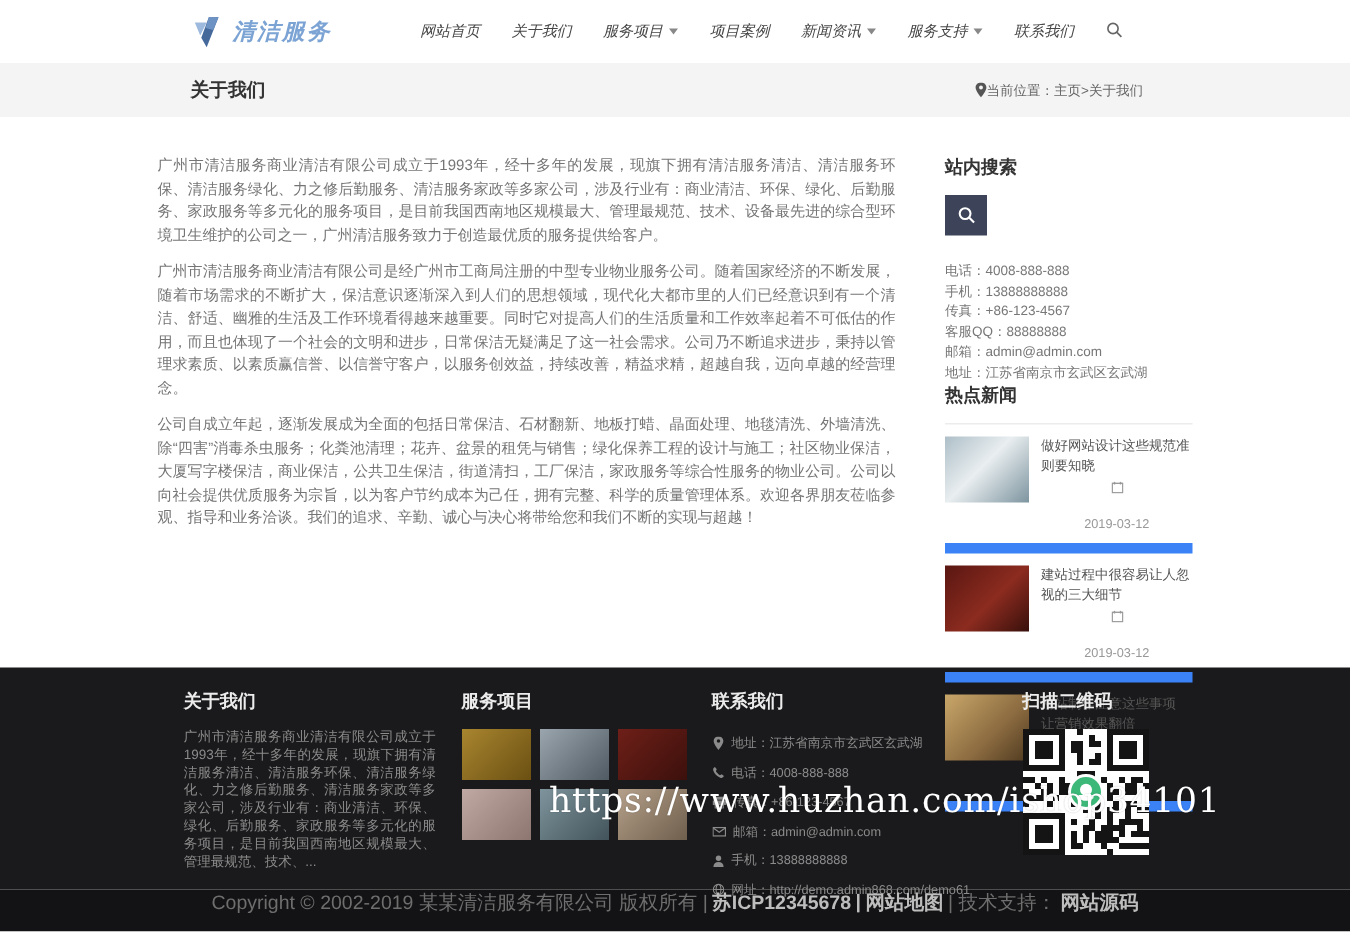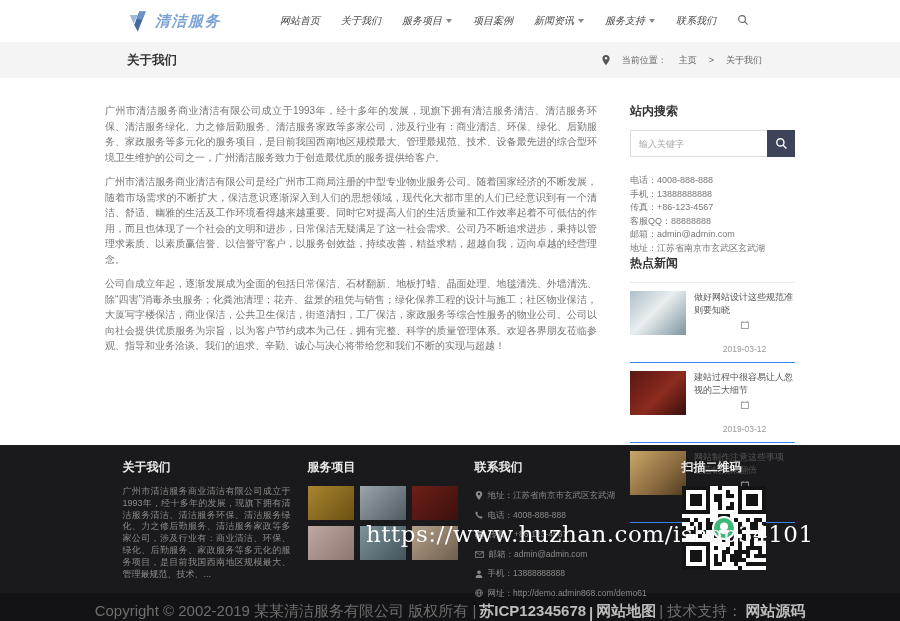--- a/index.html
+++ b/index.html
@@ -18,36 +18,36 @@
   .logo-text { font-size:15px; font-weight:bold; color:#7ba3d4; letter-spacing:1.5px; }
   .main-nav { margin-left:auto; margin-right:46px; display:flex; align-items:flex-start; gap:21px; }
   .main-nav a { font-size:10px; color:#474747; display:flex; align-items:center; gap:4px; white-space:nowrap; }
   .caret { width:0; height:0; border-left:3px solid transparent; border-right:3px solid transparent; border-top:4px solid #888; }
   .nav-search { display:flex; align-items:center; }
 
   
   .titlebar { height:36px; background:#f4f4f4; }
   .twrap { width:690px; height:36px; margin:0 auto; display:flex; align-items:center; padding-left:22px; padding-right:33px; }
   .page-title { font-size:12.5px; font-weight:bold; color:#333; margin:0; }
-  .crumbs { margin-left:auto; display:flex; align-items:center; gap:12px; font-size:9px; color:#666; }
+  .crumbs { margin-left:auto; display:flex; align-items:center; gap:0; font-size:9px; color:#666; }
 
   
   .main { height:367px; padding-top:25px; }
   .mwrap { width:690px; margin:0 auto; display:flex; gap:33px; }
   .content { width:492px; }
   .content p { font-size:10px; line-height:15.5px; color:#757575; margin:0 0 9px; text-align:justify; }
   .sidebar { width:165px; }
   .widget-title { font-size:12px; font-weight:bold; color:#333; margin:0 0 10px; }
   .search-row { display:flex; height:27px; margin-bottom:17px; }
   .search-input { flex:1; min-width:0; border:1px solid #ddd; border-right:none; font-size:9px; padding:0 8px; color:#333; outline:none; }
   .search-input::placeholder { color:#aaa; }
   .search-btn { width:28px; background:#3d4459; border:none; display:flex; align-items:center; justify-content:center; cursor:pointer; }
   .contact-line { font-size:9px; color:#777; line-height:13.5px; }
   .news-list { margin-top:2px; }
-  .news-item { display:flex; gap:8px; padding:8px 0; border-bottom:1px solid #3b82f6; cursor:pointer; }
+  .news-item { display:flex; gap:8px; padding:8px 0; border-bottom:7px solid #3b82f6; cursor:pointer; }
   .news-item:first-child { border-top:1px solid #ececec; }
   .news-thumb { width:56px; height:44px; flex:none; }
   .news-txt { flex:1; min-width:0; }
   .news-title { font-size:9px; color:#555; line-height:12.5px; margin-bottom:5px; }
   .news-date { font-size:8.5px; color:#999; display:flex; align-items:center; gap:15px;flex-direction:column; }
 
   
   .t-glass { background:linear-gradient(135deg,#aebfc8 0%,#e9eef0 45%,#7d949f 100%); }
   .t-red   { background:linear-gradient(135deg,#5a1712 0%,#8c2b1f 55%,#38100c 100%); }
   .t-lobby { background:linear-gradient(135deg,#c9a76a 0%,#8a6a3f 60%,#4f3a20 100%); }
@@ -66,21 +66,21 @@
   .s3 { background:linear-gradient(135deg,#6e1f18,#3c100c); }
   .s4 { background:linear-gradient(135deg,#c0a9a2,#8d7670); }
   .s5 { background:linear-gradient(135deg,#7e949c,#42535b); }
   .s6 { background:linear-gradient(135deg,#b5a08a,#6f5f4d); }
   .fcol-contact { width:190px; }
   .fcontact-line { font-size:8.5px; color:#8b8b8b; line-height:19.5px; display:flex; align-items:center; gap:5px; white-space:nowrap; }
   .fcol-qr { width:96px; }
   .qr-box { width:84px; height:84px; background:#fff; }
 
   
-  .copyright { height:28px; background:#131315; display:flex; align-items:flex-end; justify-content:center; font-size:15px; color:#6e6e6e; gap:3px; white-space:nowrap; }
+  .copyright { height:28px; background:#131315; display:flex; align-items:flex-start; justify-content:center; font-size:13px; color:#6e6e6e; gap:3px; white-space:nowrap; }
   .copyright .hl { color:#bdbdbd; font-weight:bold; }
 
   
   .watermark {
     position:absolute; left:366px; top:521px; z-index:9;
     font-family:"DejaVu Serif","Liberation Serif",serif;
     font-size:23px; color:#fff; letter-spacing:0.5px; pointer-events:none;
     text-shadow:0 0 1px rgba(0,0,0,.25);
   }
   .icon-svg { flex:none; display:block; }
@@ -152,21 +152,20 @@
   <div class="mwrap">
     <section class="content">
       <p>广州市清洁服务商业清洁有限公司成立于1993年，经十多年的发展，现旗下拥有清洁服务清洁、清洁服务环保、清洁服务绿化、力之修后勤服务、清洁服务家政等多家公司，涉及行业有：商业清洁、环保、绿化、后勤服务、家政服务等多元化的服务项目，是目前我国西南地区规模最大、管理最规范、技术、设备最先进的综合型环境卫生维护的公司之一，广州清洁服务致力于创造最优质的服务提供给客户。</p>
       <p>广州市清洁服务商业清洁有限公司是经广州市工商局注册的中型专业物业服务公司。随着国家经济的不断发展，随着市场需求的不断扩大，保洁意识逐渐深入到人们的思想领域，现代化大都市里的人们已经意识到有一个清洁、舒适、幽雅的生活及工作环境看得越来越重要。同时它对提高人们的生活质量和工作效率起着不可低估的作用，而且也体现了一个社会的文明和进步，日常保洁无疑满足了这一社会需求。公司乃不断追求进步，秉持以管理求素质、以素质赢信誉、以信誉守客户，以服务创效益，持续改善，精益求精，超越自我，迈向卓越的经营理念。</p>
       <p>公司自成立年起，逐渐发展成为全面的包括日常保洁、石材翻新、地板打蜡、晶面处理、地毯清洗、外墙清洗、除“四害”消毒杀虫服务；化粪池清理；花卉、盆景的租凭与销售；绿化保养工程的设计与施工；社区物业保洁，大厦写字楼保洁，商业保洁，公共卫生保洁，街道清扫，工厂保洁，家政服务等综合性服务的物业公司。公司以向社会提供优质服务为宗旨，以为客户节约成本为己任，拥有完整、科学的质量管理体系。欢迎各界朋友莅临参观、指导和业务洽谈。我们的追求、辛勤、诚心与决心将带给您和我们不断的实现与超越！</p>
     </section>
 
     <aside class="sidebar">
       <h3 class="widget-title">站内搜索</h3>
       <div class="search-row">
-        <input class="search-input" type="text" placeholder="输入关键字" style="">
         <button class="search-btn">
           <svg class="icon-svg" width="13" height="13" viewBox="0 0 13 13">
               <circle cx="5.4" cy="5.4" r="3.6" fill="none" stroke="#fff" stroke-width="1.4"></circle>
               <line x1="8.2" y1="8.2" x2="11.4" y2="11.4" stroke="#fff" stroke-width="1.4"></line>
             </svg>
         </button>
       </div>
 
       <div class="contact-info">
         <div class="contact-line">电话：4008-888-888</div>

